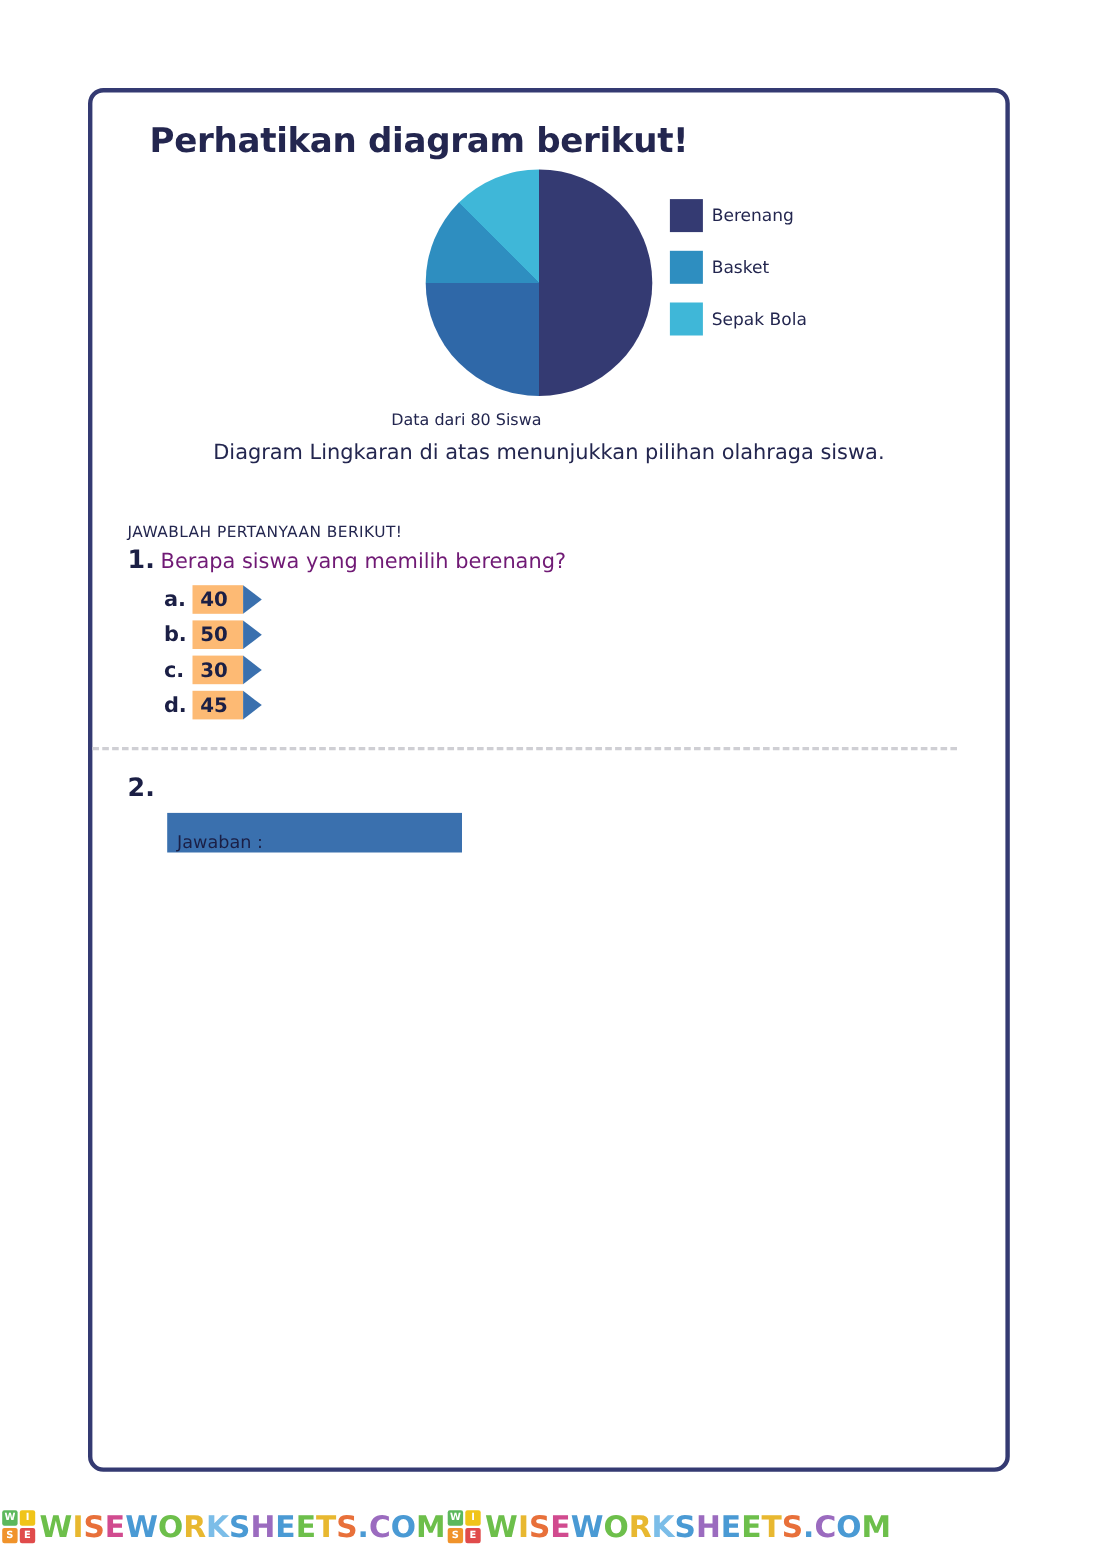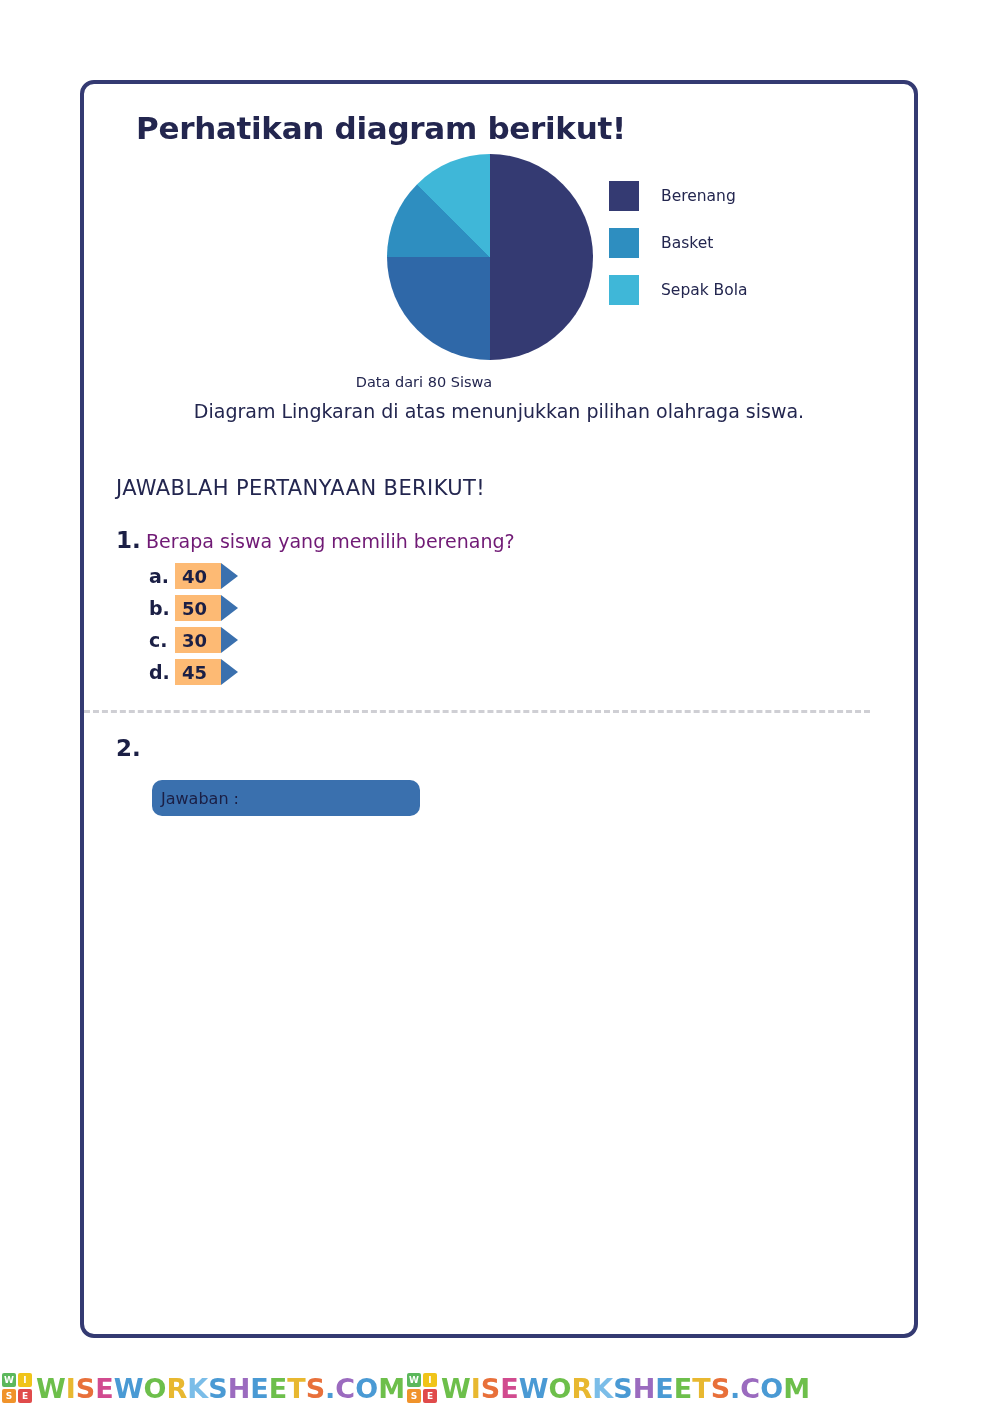--- a/index.html
+++ b/index.html
@@ -70,21 +70,21 @@
     display: flex;
     align-items: center;
     height: 47px;
   }
   .legend-swatch {
     width: 30px;
     height: 30px;
     flex: 0 0 30px;
   }
   .legend-label {
-    margin-left: 22px;
+    margin-left: 8px;
     font-size: 15.5px;
     color: #23264f;
     font-family: "DejaVu Sans", sans-serif;
   }
   .chart-source {
     position: absolute;
     left: 0;
     top: 222px;
     width: 100%;
     text-align: center;
@@ -108,25 +108,25 @@
   }
 
   
   .questions {
     position: absolute;
     left: 32px;
     top: 392px;
     right: 20px;
   }
   .section-heading {
-    font-size: 21px;
+    font-size: 14px;
     color: #23264f;
     letter-spacing: 0.4px;
     font-family: "DejaVu Sans", sans-serif;
-    margin-bottom: 27px;
+    margin-bottom: 4px;
   }
   .question {
     position: relative;
   }
   .q-head {
     display: flex;
     align-items: baseline;
   }
   .q-num {
     font-size: 23px;
@@ -191,30 +191,29 @@
   .divider {
     margin-top: 22px;
     margin-bottom: 22px;
     margin-left: -32px;
     width: 786px;
     border-top: 3px dashed #cfcfd4;
     height: 0;
   }
 
   .answer-box {
-    margin-top: 19px;
+    margin-top: 9px;
     margin-left: 36px;
     width: 268px;
     height: 36px;
     background: #3a70ae;
     display: flex;
-    align-items: center;
+    align-items: flex-end;
     padding-left: 9px;
     box-sizing: border-box;
-    border-radius: 10px;
   }
   .answer-label {
     font-size: 16px;
     color: #1b1f45;
     font-family: "DejaVu Sans", sans-serif;
   }
 
   
   .footer {
     position: absolute;

